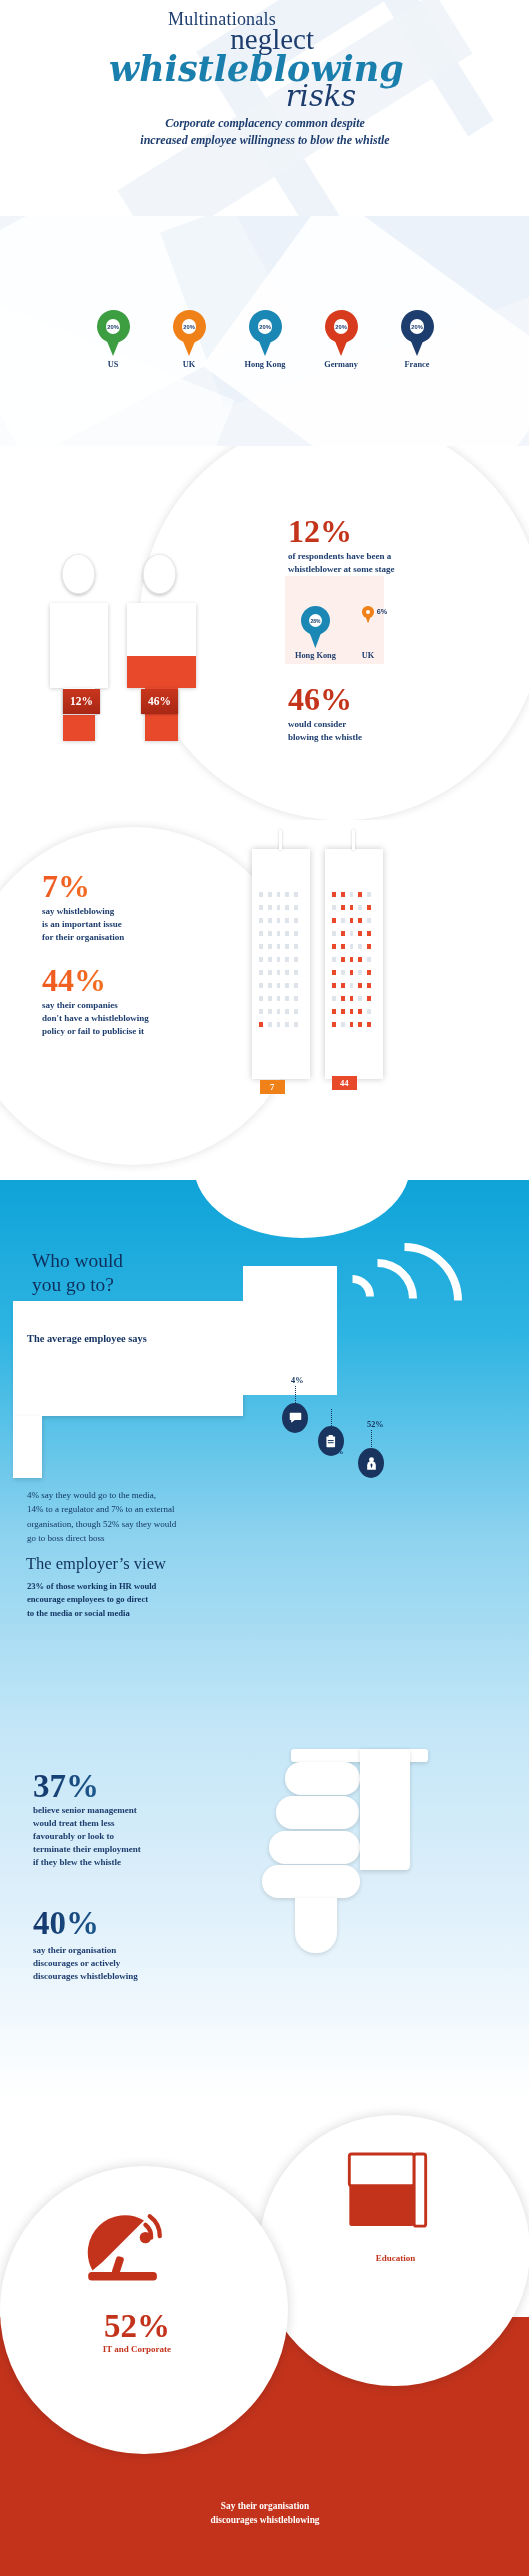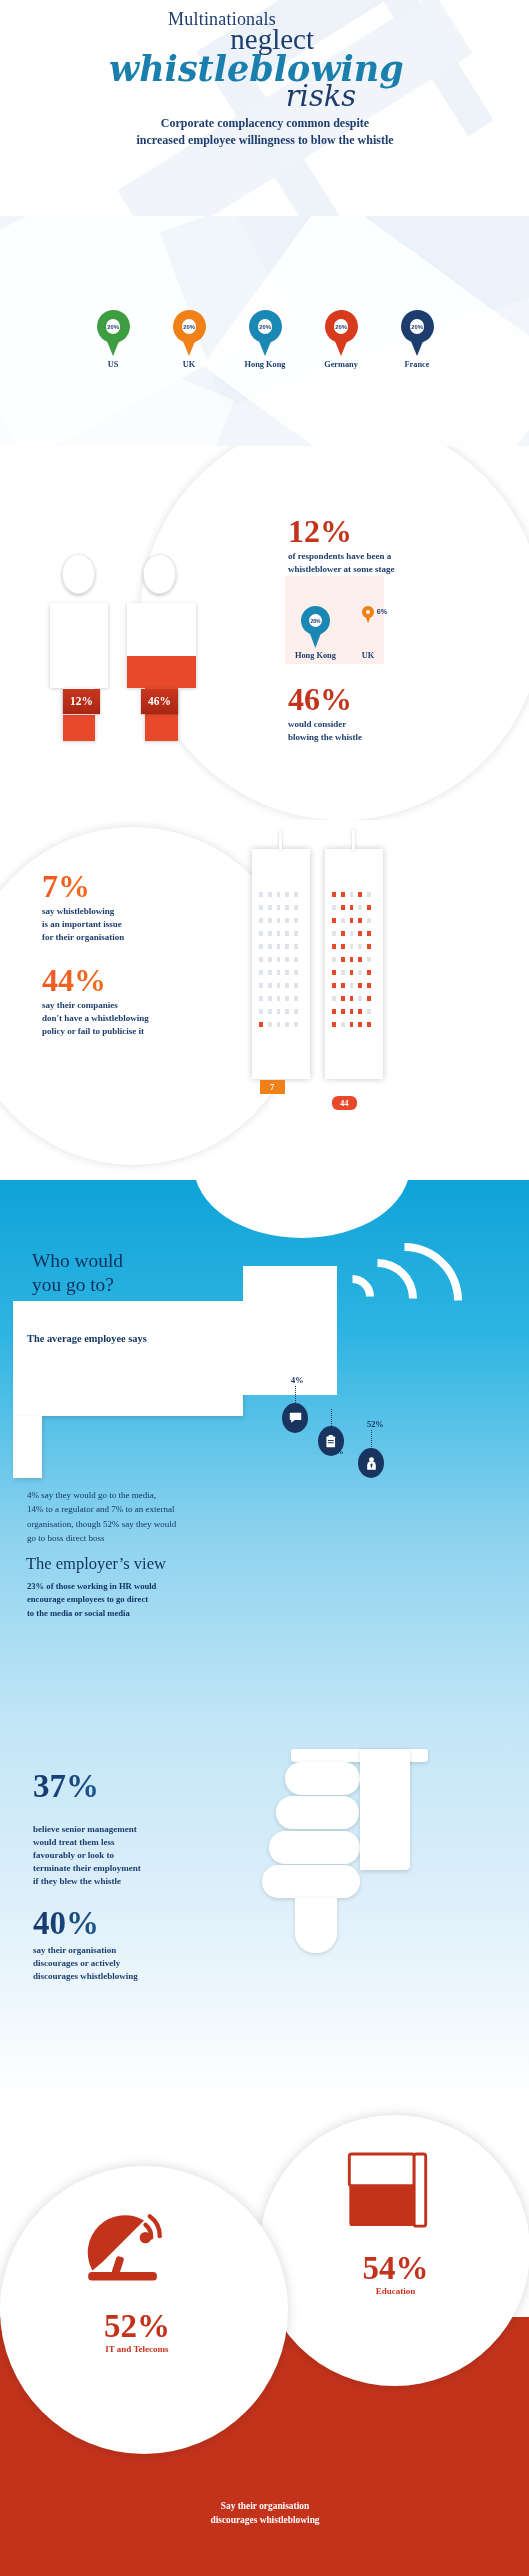--- a/index.html
+++ b/index.html
@@ -25,21 +25,21 @@
              left:-43px; display:block; }
   .t-neglect { font-size:29px; color:#1d3d6e; display:block; position:relative;
                left:7.2px; margin-top:-2.9px; }
   .t-whistle { font-size:35px; color:#1b7fae; font-style:italic; font-weight:bold;
                display:block; position:relative; left:-8.6px; margin-top:-2.9px;
                font-family:"DejaVu Serif", serif; }
   .t-risks { font-size:29px; color:#1d3d6e; font-style:italic; display:block;
              position:relative; left:56px; margin-top:-4.3px;
              font-family:"DejaVu Serif", serif; }
   .subtitle { position:absolute; left:0; top:115px; width:530px; text-align:center;
-              font-size:12px; color:#1d3d6e; font-weight:bold; line-height:1.45; }
+              font-size:12px; color:#1d3d6e; font-weight:bold; line-height:1.45;font-style:italic; }
 
   
   #survey { position:absolute; left:0; top:216px; width:530px; height:230px;
             background:#f2f6fb; overflow:hidden; }
   .sv-shape { position:absolute; background:#ffffff; opacity:.85; }
   .sv-s1 { left:-43px; top:-29px; width:302px; height:216px; transform:rotate(-28deg); }
   .sv-s2 { left:180px; top:-58px; width:403px; height:187px; transform:rotate(-20deg);
            background:#e7eef7; opacity:.55; }
   .sv-s3 { left:237px; top:43px; width:302px; height:216px; transform:rotate(36deg);
            background:#ffffff; opacity:.9; }
@@ -424,21 +424,21 @@
         <div class="win winr" style="left:16px; top:160px;"></div>
       <div class="win winr" style="left:24.5px; top:160px;"></div>
         <div class="win winr" style="left:33px; top:160px;"></div>
       <div class="win" style="left:42px; top:160px;"></div>
       <div class="win winr" style="left:7.2px; top:173px;"></div>
         <div class="win" style="left:16px; top:173px;"></div>
       <div class="win winr" style="left:24.5px; top:173px;"></div>
         <div class="win winr" style="left:33px; top:173px;"></div>
       <div class="win winr" style="left:42px; top:173px;"></div>
     </div>
-    <div class="tower-badge" style="left:332px; top:276px; background:#e8492b;border-radius:6px;">44</div>
+    <div class="tower-badge" style="left:332px; top:256px; background:#e8492b;">44</div>
   </section>
 
   <section id="who">
     <div style="position:absolute; left:194px; top:-86px; width:216px; height:144px;
                 background:#ffffff; border-radius:50%;"></div>
 
     <div class="who-title">
       <div>Who would</div>
       <div>you go to?</div>
     </div>
@@ -510,21 +510,21 @@
     <div class="tb-part" style="left:285px; top:35px; width:75px; height:33px; border-radius:16px;"></div>
     <div class="tb-part" style="left:276px; top:69px; width:83px; height:33px; border-radius:16px;"></div>
     <div class="tb-part" style="left:269px; top:104px; width:91px; height:33px; border-radius:16px;"></div>
     <div class="tb-part" style="left:262px; top:138px; width:98px; height:33px; border-radius:16px;"></div>
     <div class="tb-part" style="left:360px; top:21.6px; width:50px; height:121px; border-radius:0 4.3px 4.3px 0;"></div>
     <div class="tb-part" style="left:295px; top:171px; width:42px; height:55px;
          border-radius:0 0 20px 20px;"></div>
 
     <div style="position:absolute; left:33px; top:43px; width:201px;">
       <div class="stat-blue">37%</div>
-      <div class="stat-sub" style="margin-top:20px;">
+      <div class="stat-sub" style="margin-top:1px;">
         <div>believe senior management</div>
         <div>would treat them less</div>
         <div>favourably or look to</div>
         <div>terminate their employment</div>
         <div>if they blew the whistle</div>
       </div>
     </div>
 
     <div style="position:absolute; left:33px; top:180px; width:201px;">
       <div class="stat-blue">40%</div>
@@ -541,38 +541,37 @@
 
     <div class="fcirc" style="left:259px; top:14.4px; width:271px; height:271px;"></div>
     <div style="position:absolute; left:345px; top:50px; width:108px; height:79px;">
       <svg width="85" height="81" viewBox="0 0 118 112" aria-hidden="true">
         <rect x="6" y="4" width="90" height="100" rx="3" fill="#c3331c"></rect>
         <rect x="6" y="4" width="90" height="44" rx="3" fill="#ffffff" stroke="#c3331c" stroke-width="4"></rect>
         <rect x="96" y="4" width="16" height="100" rx="3" fill="#ffffff" stroke="#c3331c" stroke-width="4"></rect>
       </svg>
     </div>
     <div style="position:absolute; left:309px; top:151px; width:173px; text-align:center;">
-      <div class="stat-dkred">54%</div>
       <div class="flabel">Education</div>
     </div>
 
     <div class="fcirc" style="left:0px; top:65px; width:288px; height:288px;"></div>
     <div style="position:absolute; left:85px; top:108px; width:115px; height:86px;">
       <svg width="108" height="83" viewBox="0 0 150 116" aria-hidden="true">
         <path d="M10 86 a52 52 0 0 1 72 -70 l-58 58 z" fill="#c3331c"></path>
         <rect x="4" y="88" width="96" height="12" rx="5" fill="#c3331c"></rect>
         <rect x="40" y="66" width="11" height="26" rx="4" fill="#c3331c" transform="rotate(18 45 79)"></rect>
         <circle cx="84" cy="40" r="8" fill="#c3331c"></circle>
         <path d="M92 40 a22 22 0 0 0 -8 -18" stroke="#c3331c" stroke-width="6" fill="none" stroke-linecap="round"></path>
         <path d="M104 38 a34 34 0 0 0 -14 -28" stroke="#c3331c" stroke-width="6" fill="none" stroke-linecap="round"></path>
       </svg>
     </div>
     <div style="position:absolute; left:14.4px; top:209px; width:245px; text-align:center;">
       <div class="stat-dkred">52%</div>
-      <div class="flabel">IT and Telecoms</div>
+      <div class="flabel">IT and Corporate</div>
     </div>
 
     <div class="foot-note">
       <div>Say their organisation</div>
       <div>discourages whistleblowing</div>
     </div>
   </section>
 
 </div>
 

